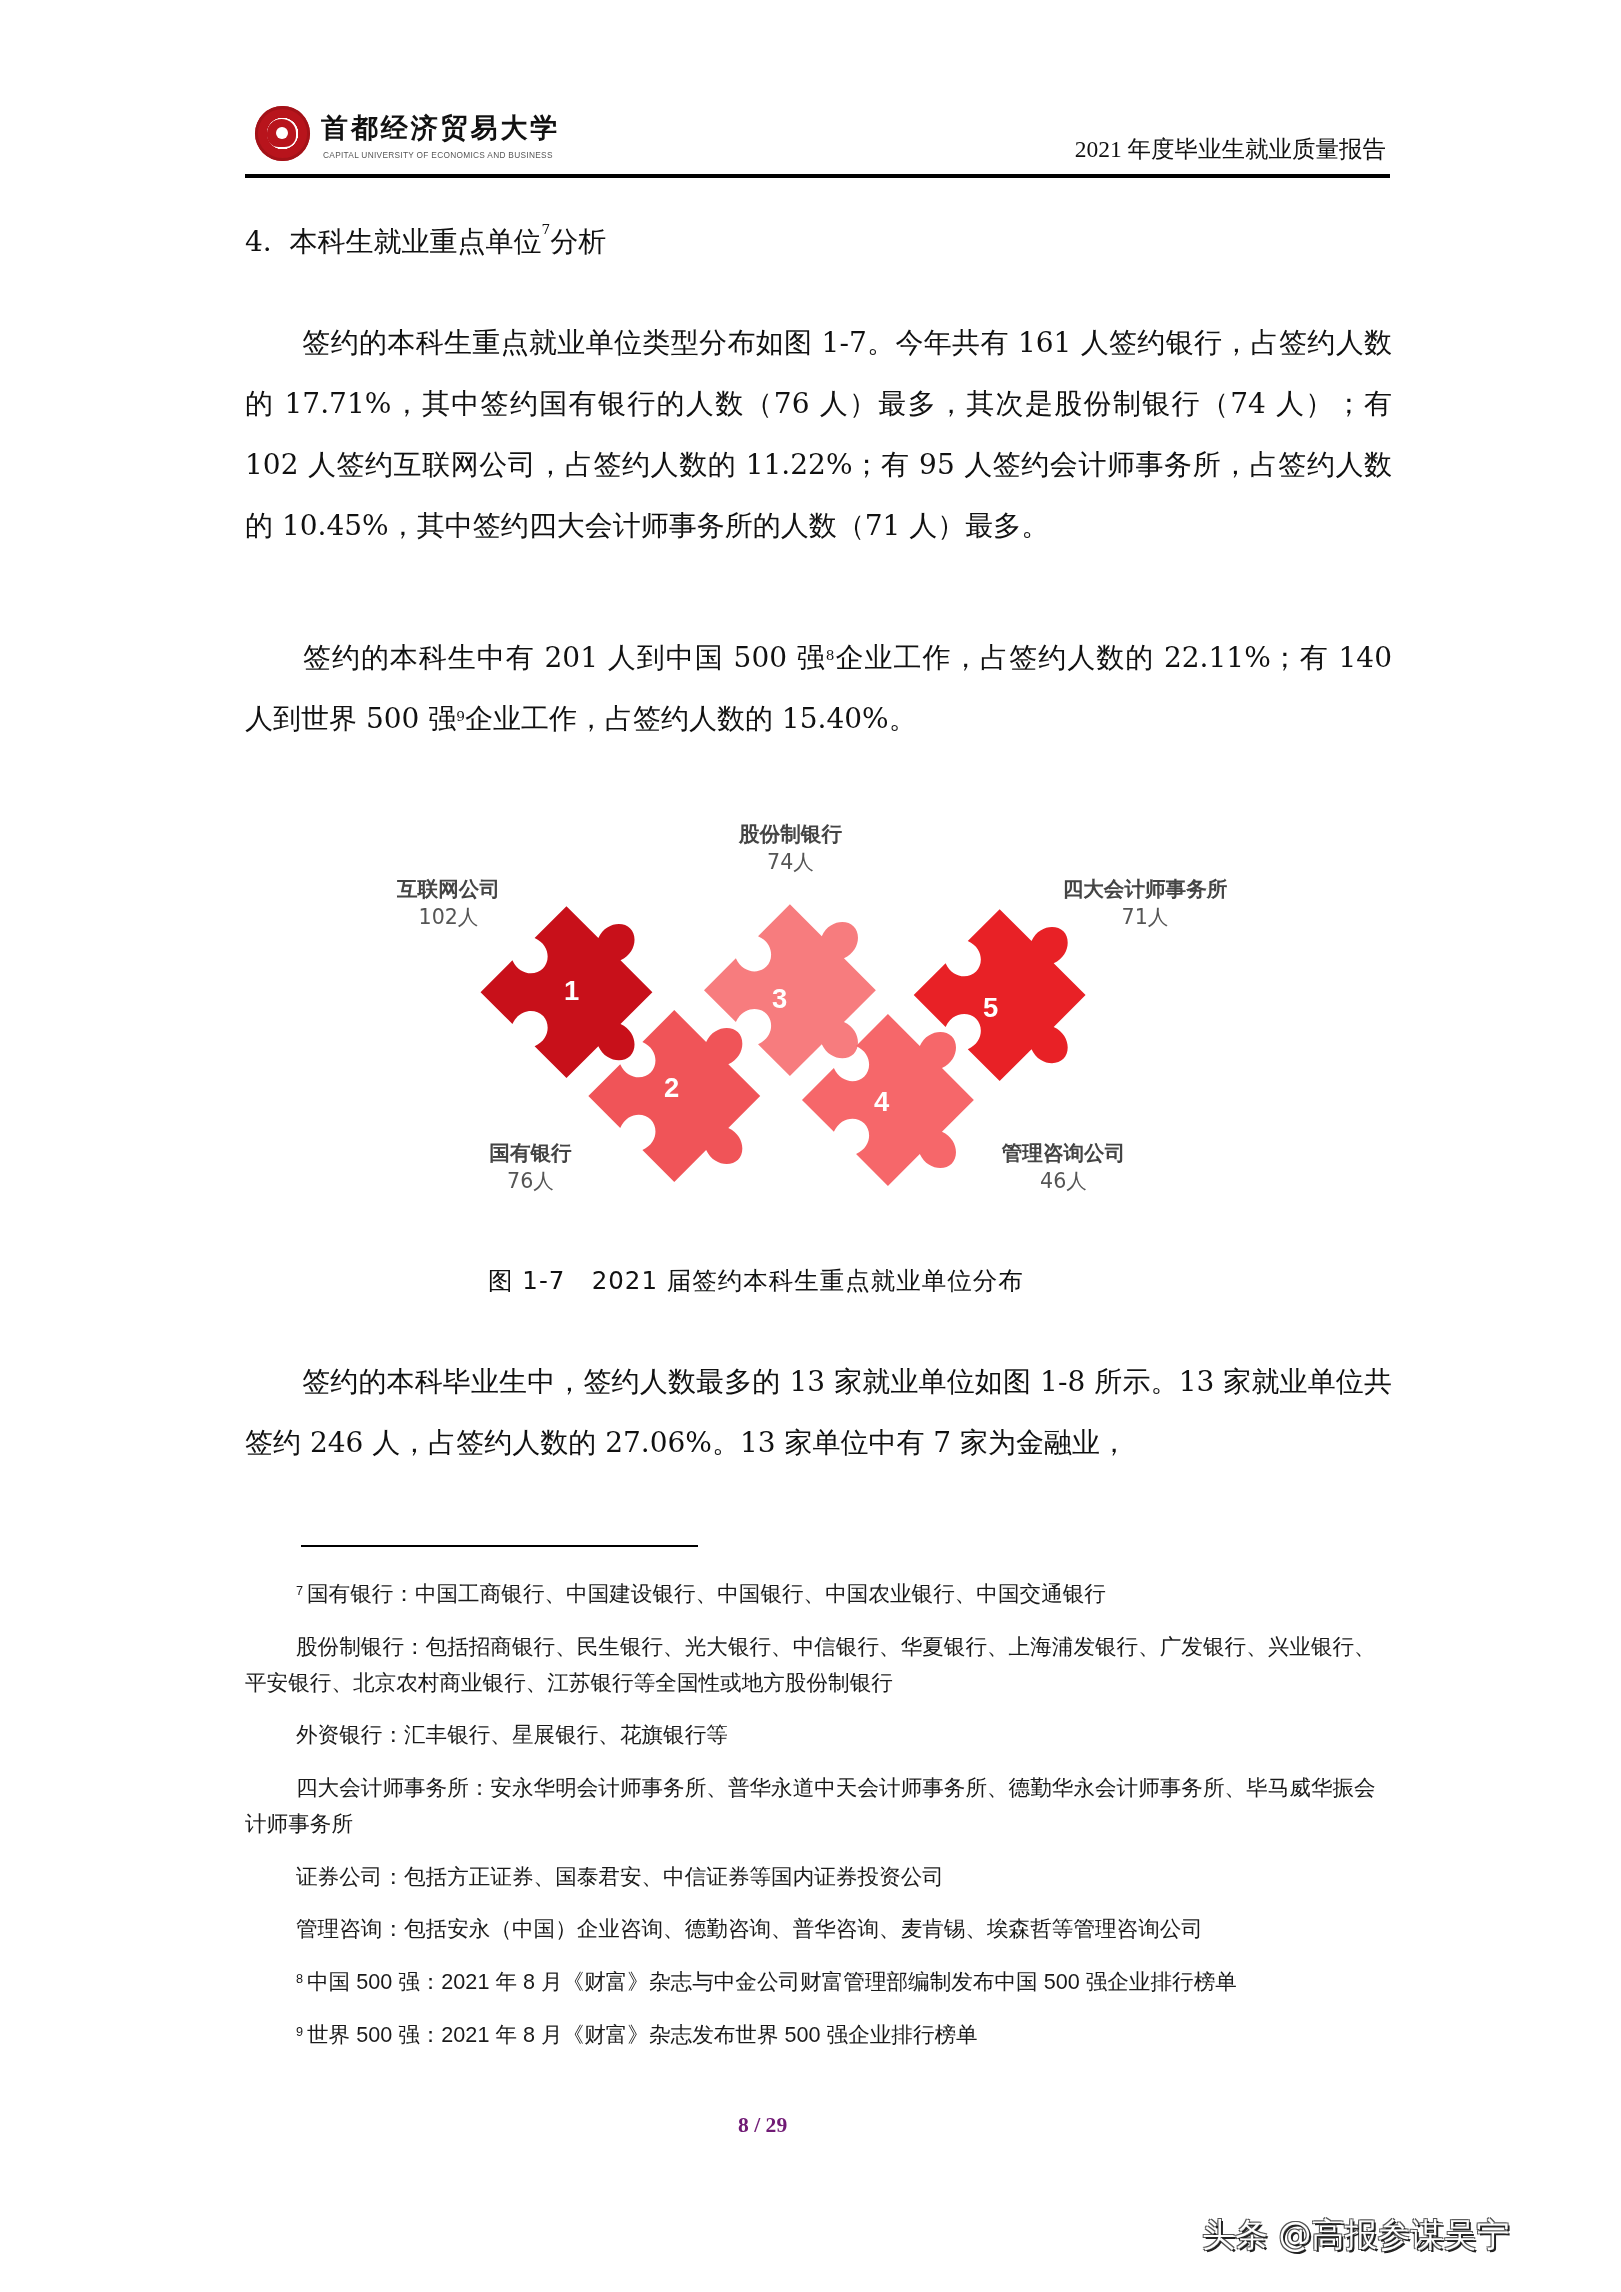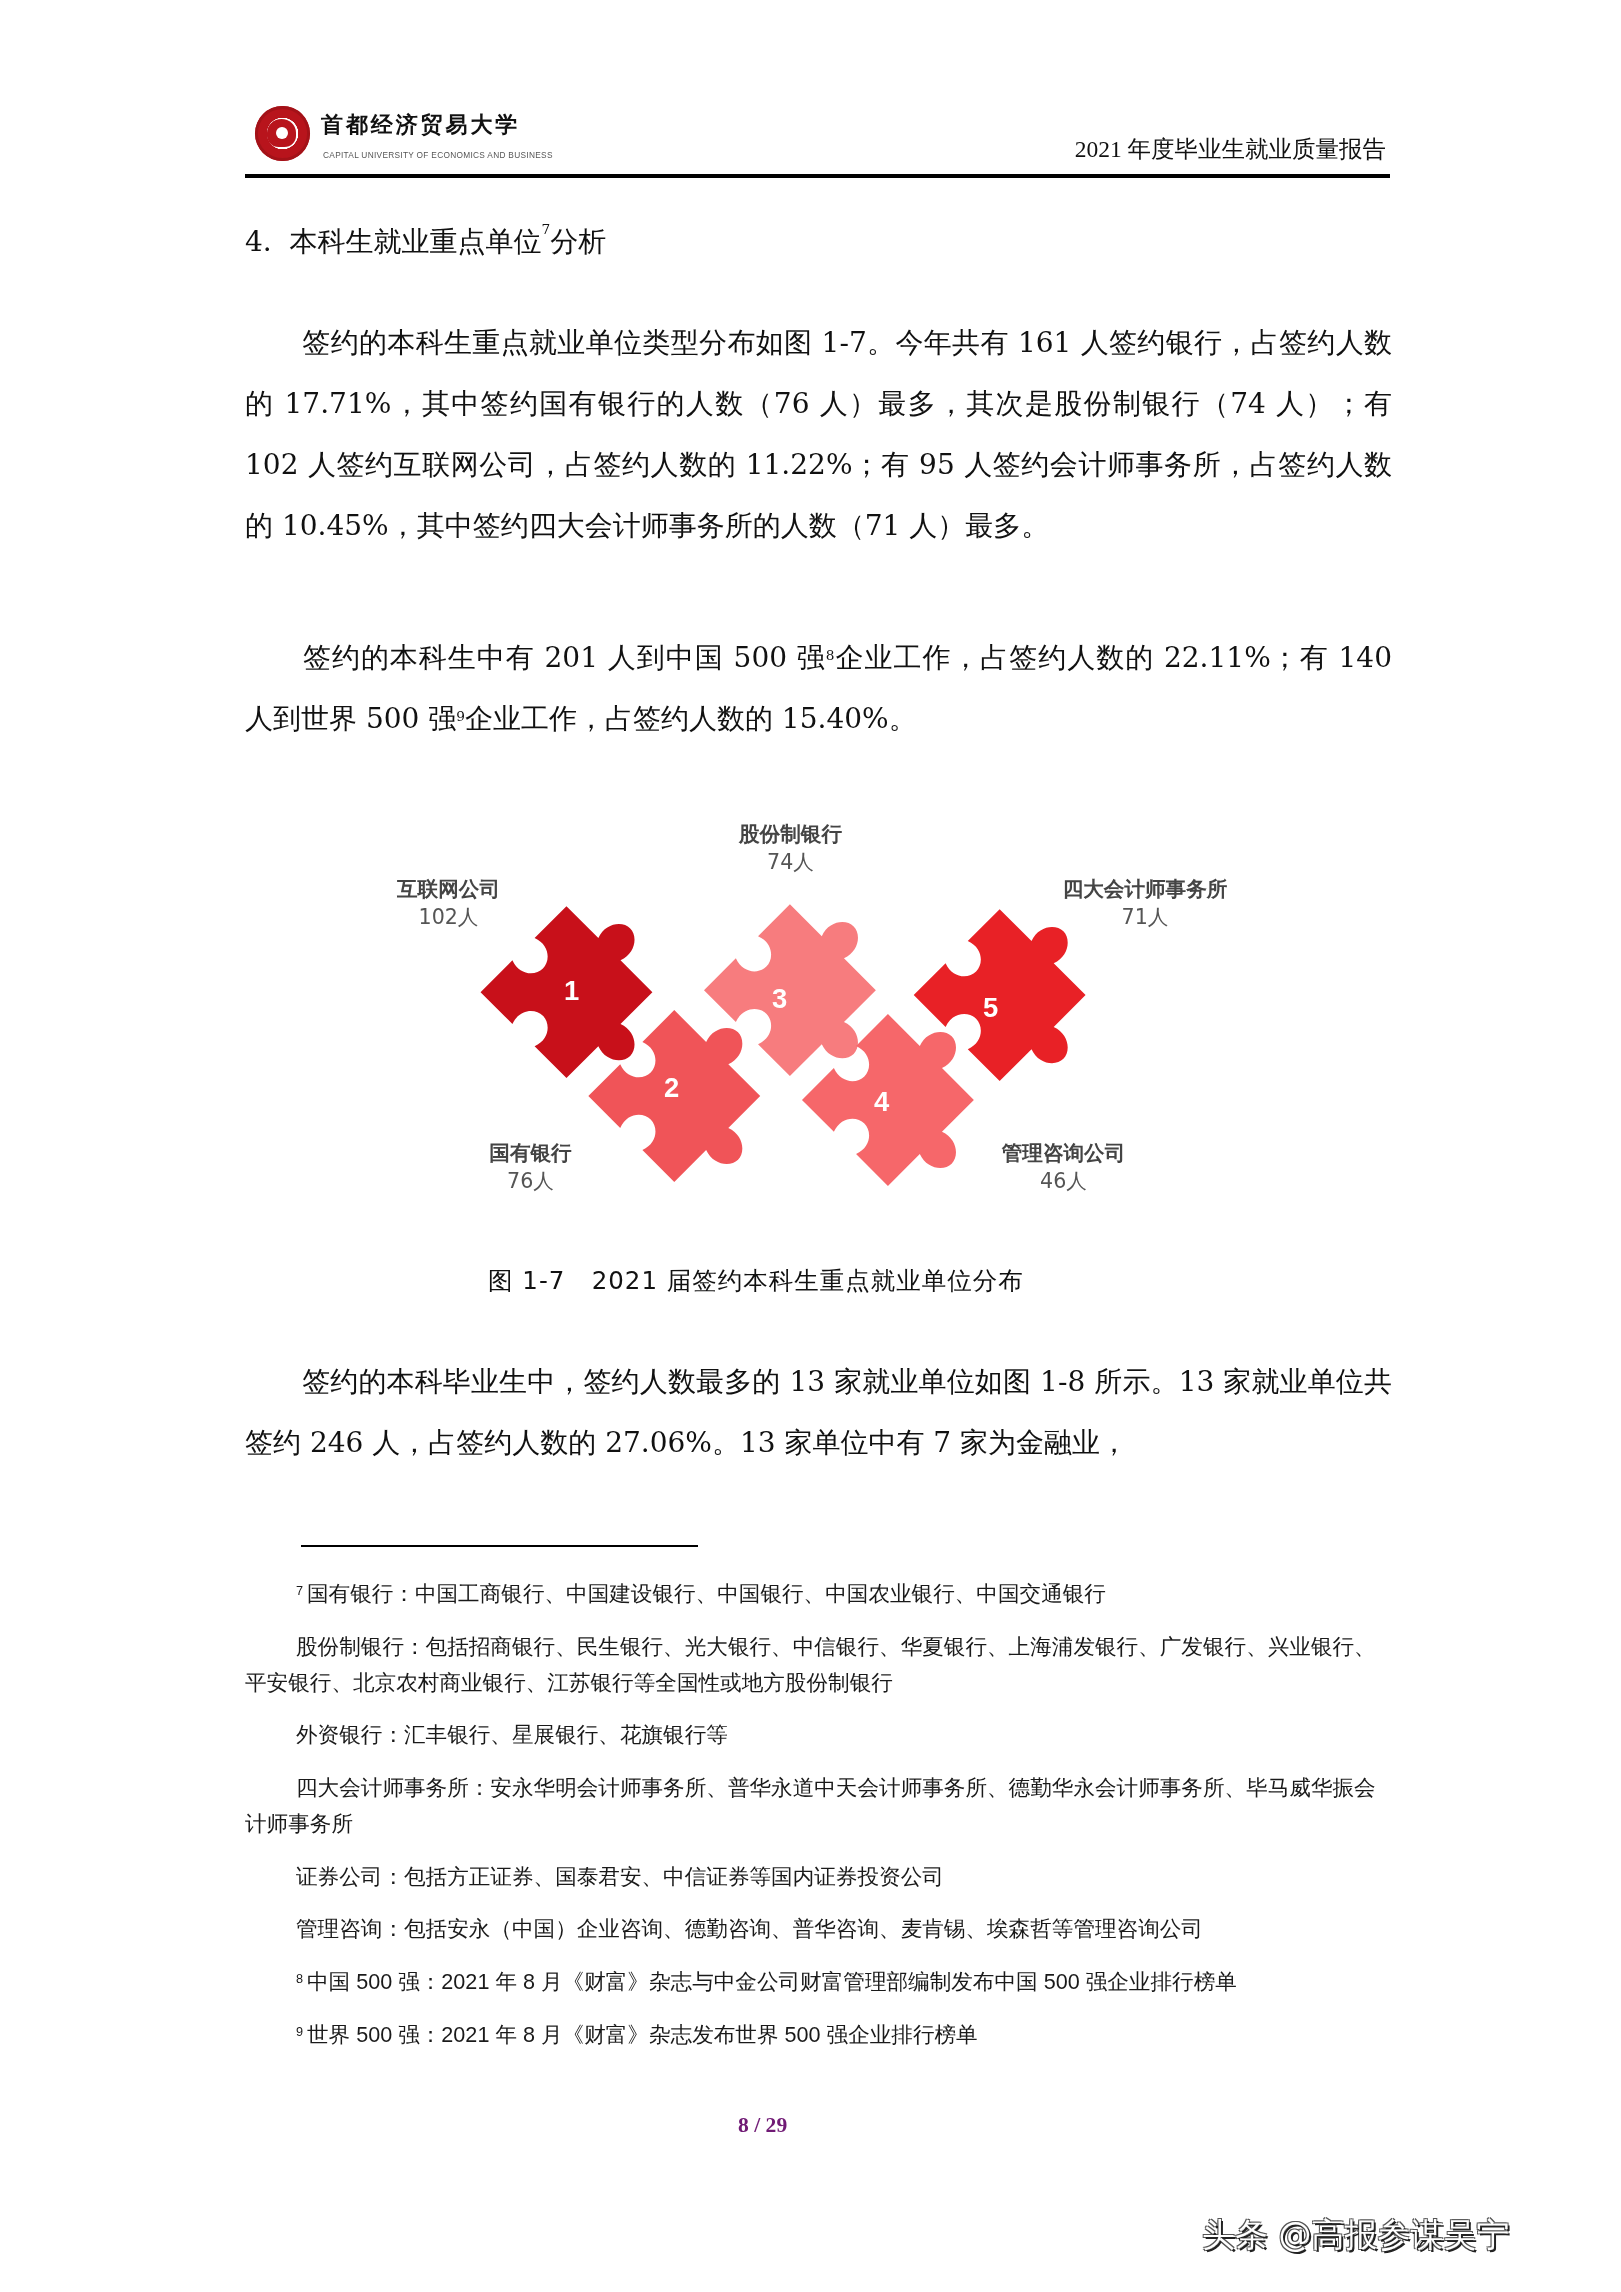--- a/index.html
+++ b/index.html
@@ -9,21 +9,21 @@
     
     .header { position: absolute; left: 245px; top: 96px; width: 1145px; height: 80px; }
     .logo-emblem { position: absolute; left: 9.8px; top: 9.8px; width: 55px; height: 55px; border-radius: 50%;
                    background: radial-gradient(circle at 50% 50%, #ffffff 0 40%, #b8141c 41% 100%);
                    box-shadow: inset 0 0 0 2.9px #a31218; }
     .logo-emblem .inner { position: absolute; left: 12.7px; top: 13.7px; width: 29px; height: 27.4px;
                           border-radius: 50% 50% 40% 40%; background: #b8141c; }
     .logo-emblem .inner::after { content: ""; position: absolute; left: 8.8px; top: 7.8px; width: 11.8px; height: 11.8px;
                                  border-radius: 50%; background: #ffffff; }
     .logo-cn { position: absolute; left: 76px; top: 13.7px; font-family: "DejaVu Serif", serif; font-weight: bold;
-               font-size: 22px; letter-spacing: 2.9px; color: #111; }
+               font-size: 27px; letter-spacing: 2.9px; color: #111; }
     .logo-en { position: absolute; left: 78px; top: 54px; font-family: "Liberation Sans", sans-serif;
                font-size: 8.3px; color: #555; letter-spacing: 0.3px; }
     .report-title { position: absolute; right: 3.9px; top: 37px; font-family: "Liberation Serif", serif;
                     font-size: 23.5px; color: #111; }
     .header-rule { position: absolute; left: 245px; top: 174px; width: 1145px; height: 3.9px; background: #000; }
 
     
     .section-heading { position: absolute; left: 245px; top: 223px; font-size: 28px; color: #111; }
     .section-heading sup { font-size: 13.7px; vertical-align: top; position: relative; top: -2px; }
     .para { position: absolute; left: 245px; width: 1147px; font-size: 28px; line-height: 61px;

